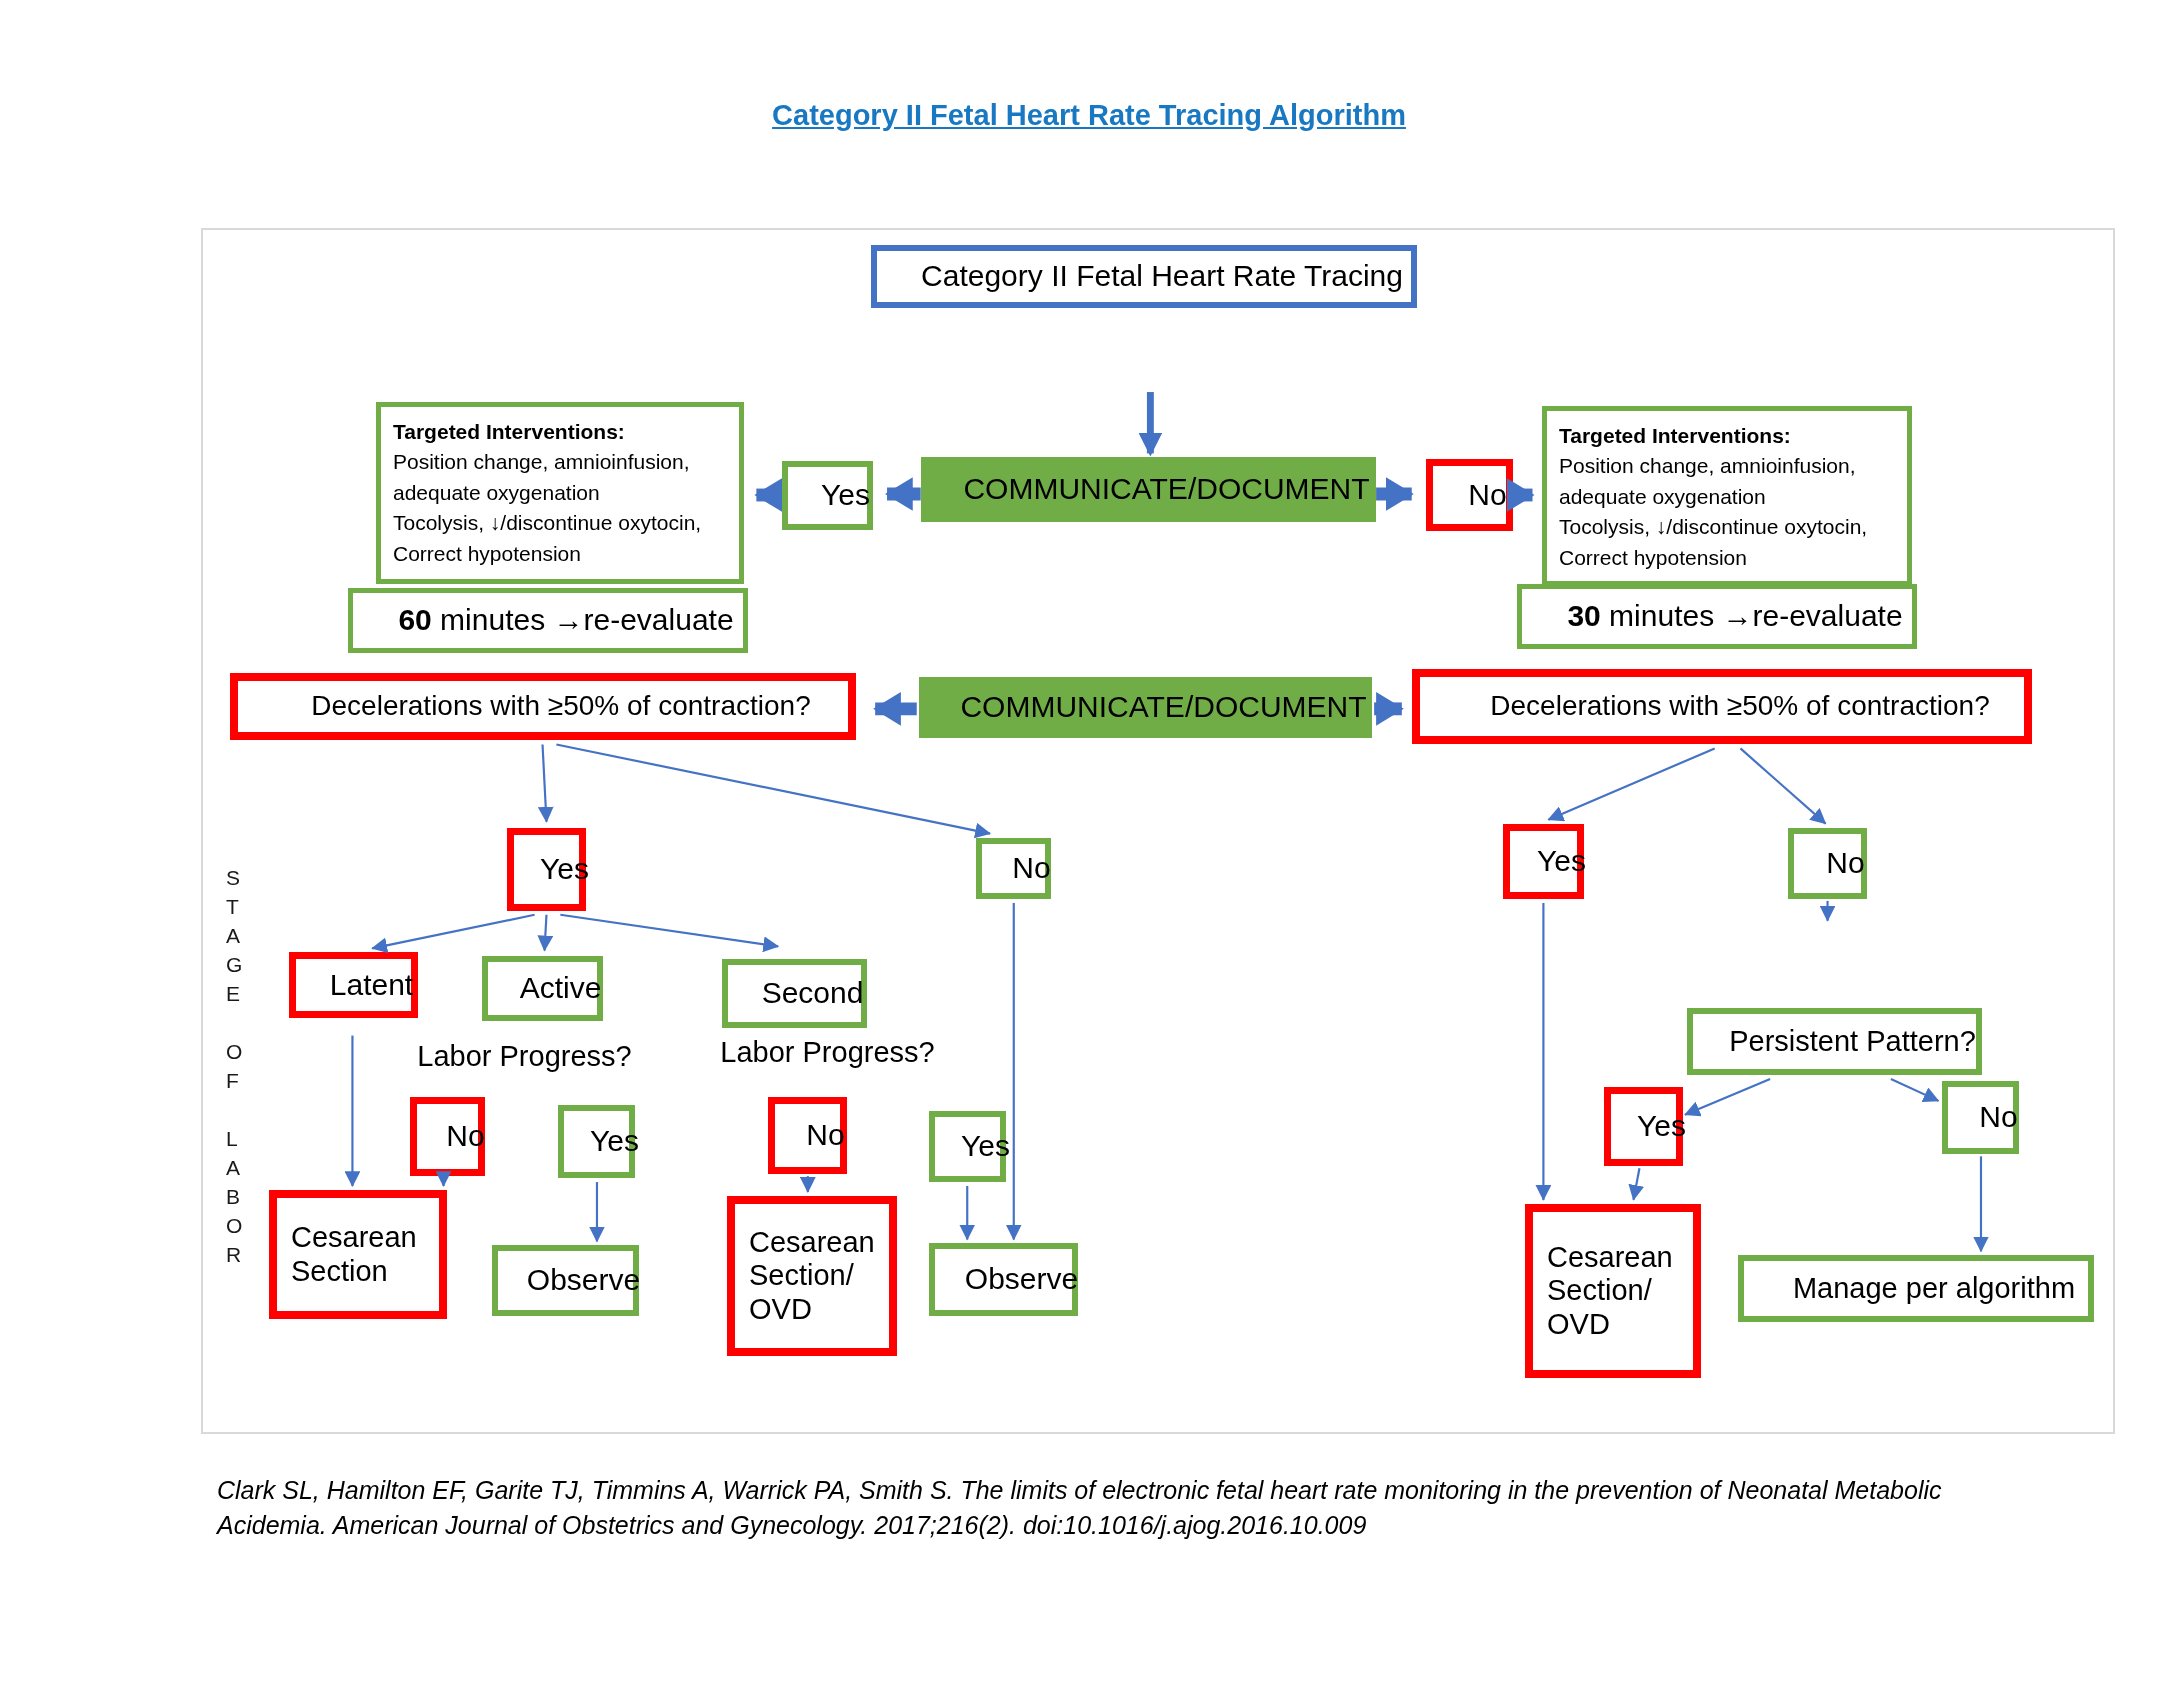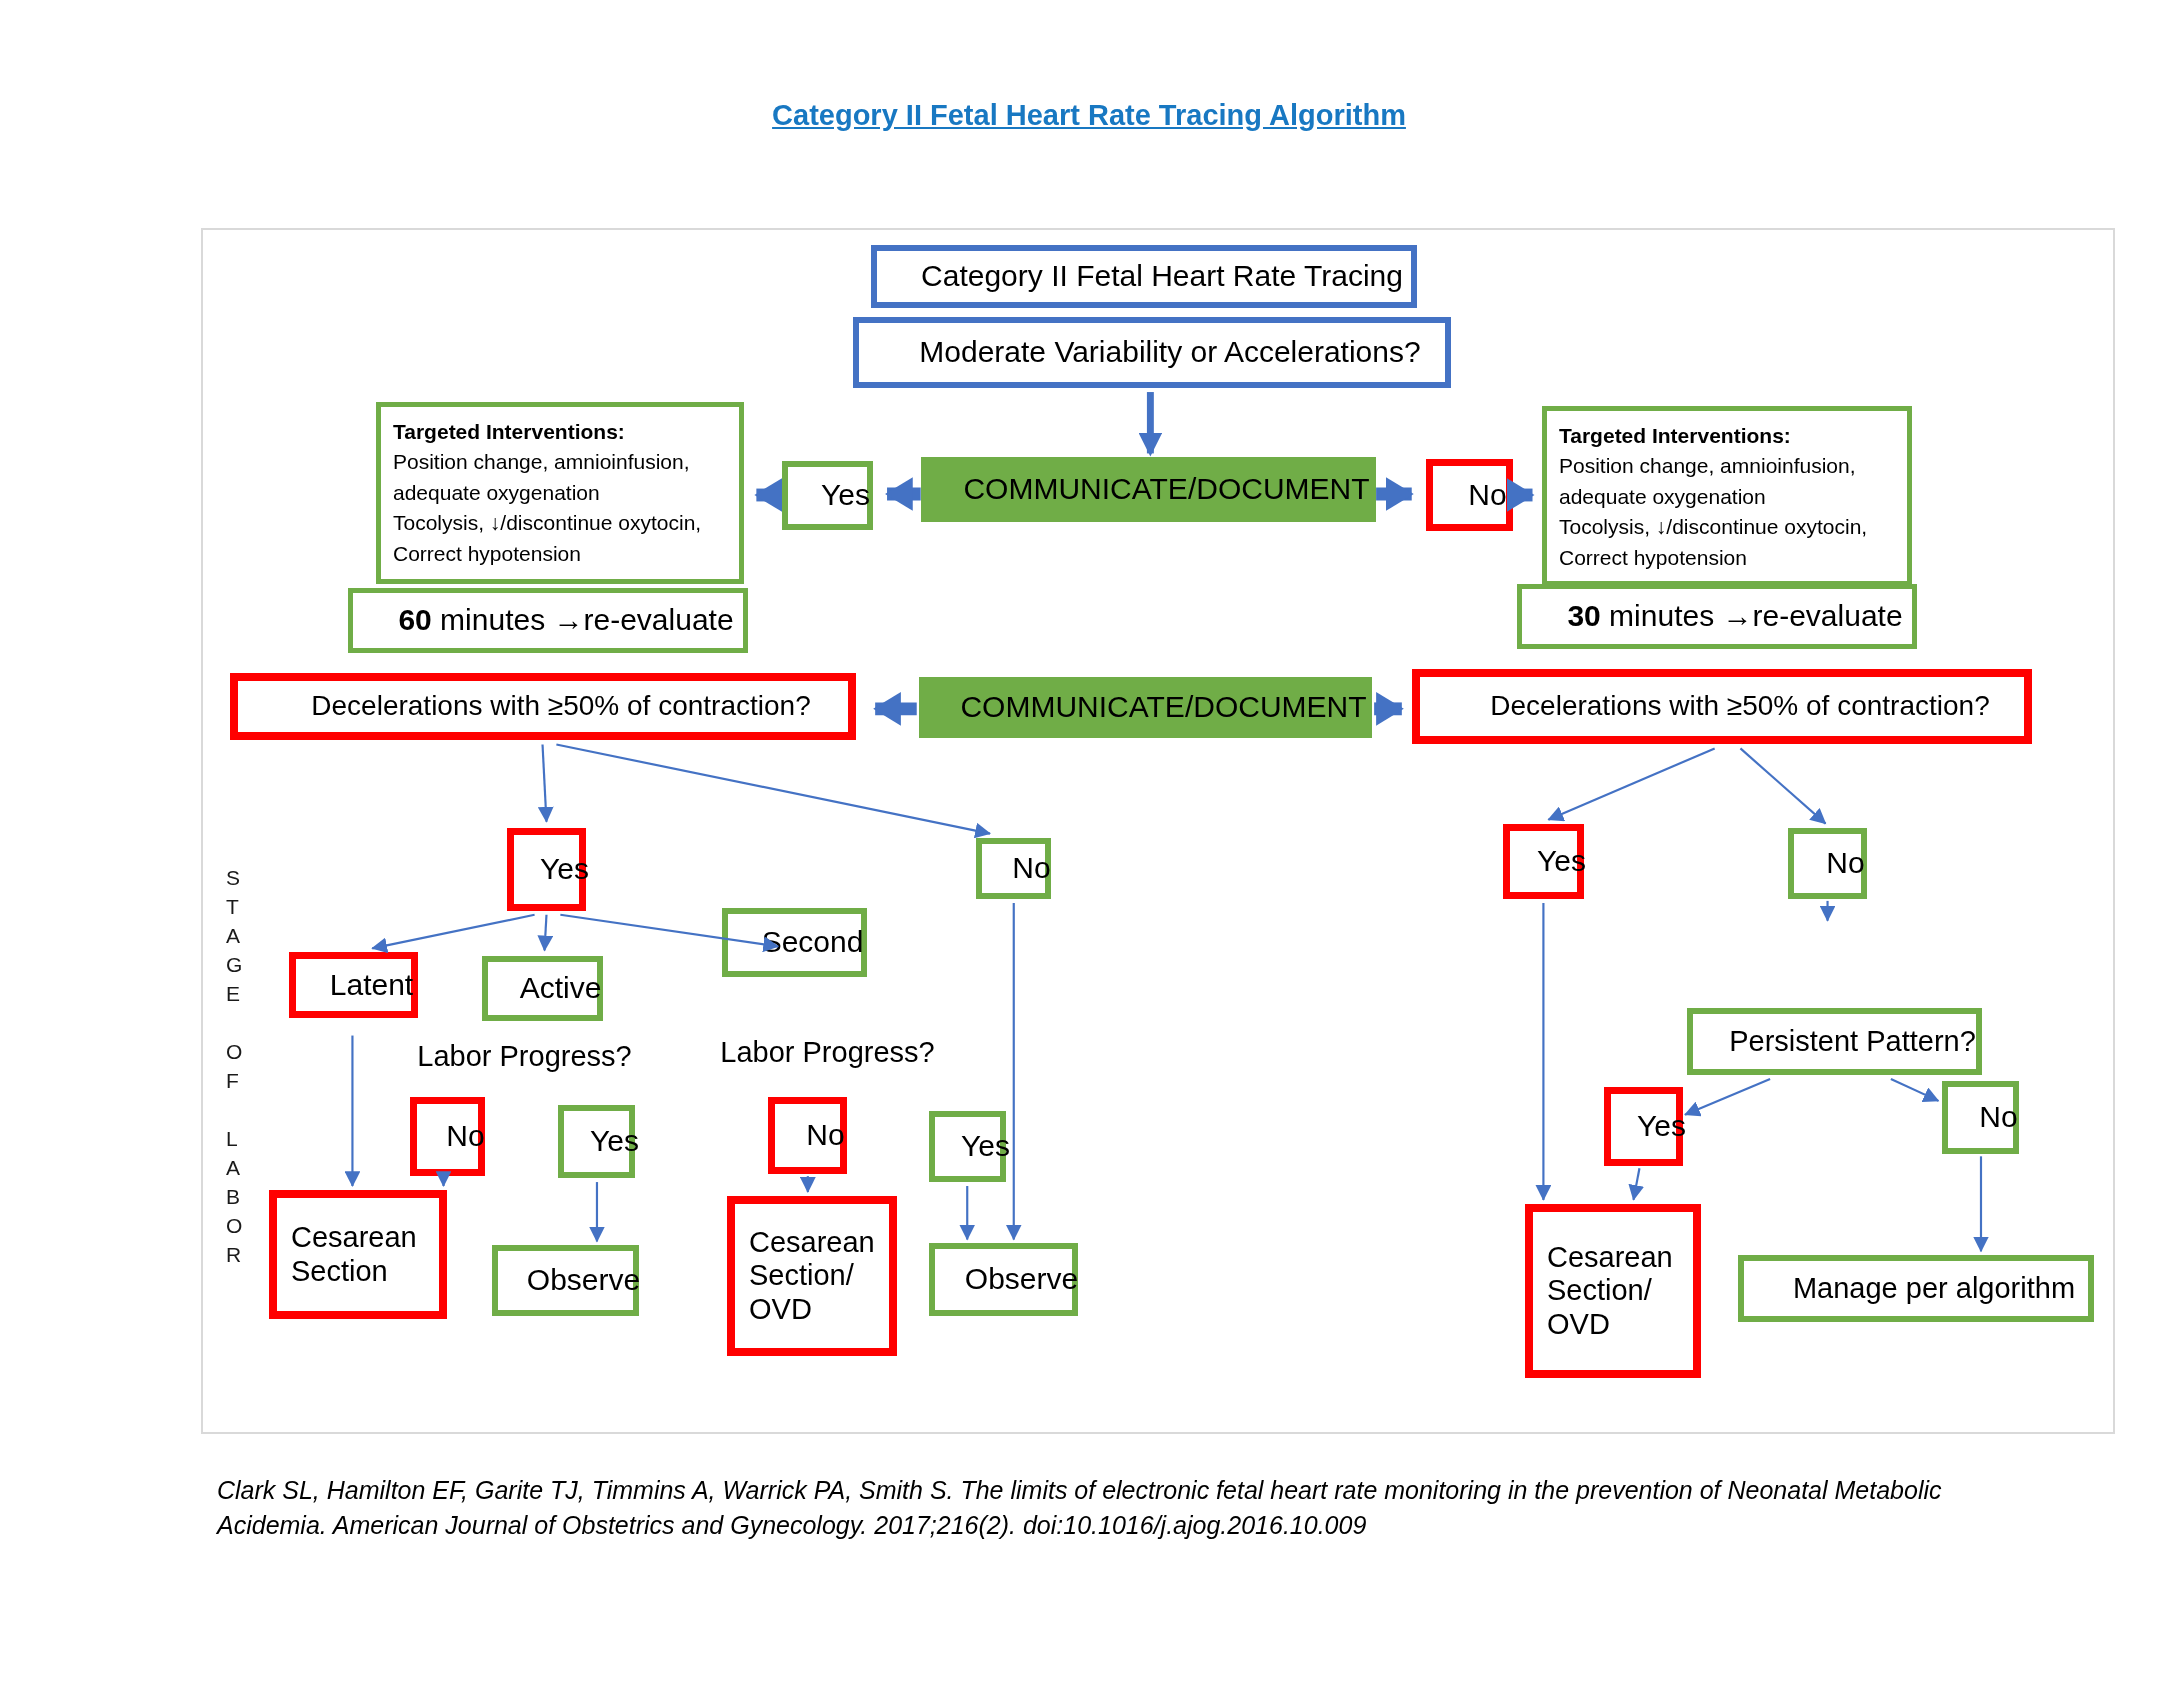--- a/index.html
+++ b/index.html
@@ -82,21 +82,20 @@
     <line x1="1758" y1="756" x2="1844" y2="832" stroke="#4472C4" stroke-width="2.2" marker-end="url(#ah)"></line>
     <line x1="1846" y1="910" x2="1846" y2="930" stroke="#4472C4" stroke-width="2.2" marker-end="url(#ah)"></line>
     <line x1="1788" y1="1090" x2="1702" y2="1126" stroke="#4472C4" stroke-width="2.2" marker-end="url(#ah)"></line>
     <line x1="1910" y1="1090" x2="1958" y2="1112" stroke="#4472C4" stroke-width="2.2" marker-end="url(#ah)"></line>
     <line x1="1559" y1="912" x2="1559" y2="1212" stroke="#4472C4" stroke-width="2.2" marker-end="url(#ah)"></line>
     <line x1="1656" y1="1180" x2="1650" y2="1212" stroke="#4472C4" stroke-width="2.2" marker-end="url(#ah)"></line>
     <line x1="2001" y1="1168" x2="2001" y2="1264" stroke="#4472C4" stroke-width="2.2" marker-end="url(#ah)"></line>
   </svg>
 
   <div class="box blue t30" style="left:871px;top:245px;width:546px;height:63px;">Category II Fetal Heart Rate Tracing</div>
-  <div class="box blue t30" style="left:853px;top:317px;width:598px;height:71px;">Moderate Variability or Accelerations?</div>
 
   <div class="box fillgreen t30" style="left:921px;top:457px;width:455px;height:65px;">COMMUNICATE/DOCUMENT</div>
   <div class="box green6 t30" style="left:782px;top:461px;width:91px;height:69px;">Yes</div>
   <div class="box red7 t30" style="left:1426px;top:459px;width:87px;height:72px;">No</div>
 
   <div class="box green ti" style="left:376px;top:402px;width:368px;height:182px;">
     <span class="hd">Targeted Interventions:</span>
     <span class="pre">Position change, amnioinfusion,
 adequate oxygenation
 Tocolysis, ↓/discontinue oxytocin,
@@ -121,21 +120,21 @@
 
   <div class="box red8 t28" style="left:230px;top:673px;width:626px;height:67px;">Decelerations with ≥50% of contraction?</div>
   <div class="box fillgreen t30" style="left:919px;top:677px;width:453px;height:61px;">COMMUNICATE/DOCUMENT</div>
   <div class="box red8 t28" style="left:1412px;top:669px;width:620px;height:75px;">Decelerations with ≥50% of contraction?</div>
 
   <div class="box red7 t30" style="left:507px;top:828px;width:79px;height:83px;">Yes</div>
   <div class="box green6 t30" style="left:976px;top:838px;width:75px;height:61px;">No</div>
 
   <div class="box red7 t30" style="left:289px;top:952px;width:129px;height:66px;">Latent</div>
   <div class="box green6 t30" style="left:482px;top:956px;width:121px;height:65px;">Active</div>
-  <div class="box green6 t30" style="left:722px;top:908px;width:145px;height:69px;">Second</div>
+  <div class="box green6 t30" style="left:722px;top:959px;width:145px;height:69px;">Second</div>
 
   <div class="plain-label" style="left:396px;top:1040px;width:257px;">Labor Progress?</div>
   <div class="plain-label" style="left:699px;top:1036px;width:257px;">Labor Progress?</div>
 
   <div class="box red7 t30" style="left:410px;top:1097px;width:75px;height:79px;">No</div>
   <div class="box green6 t30" style="left:558px;top:1105px;width:77px;height:73px;">Yes</div>
   <div class="box red7 t30" style="left:768px;top:1097px;width:79px;height:77px;">No</div>
   <div class="box green6 t30" style="left:929px;top:1111px;width:77px;height:71px;">Yes</div>
 
   <div class="box red8 t29 leftalign pre" style="left:269px;top:1190px;width:178px;height:129px;padding-left:14px;">Cesarean

